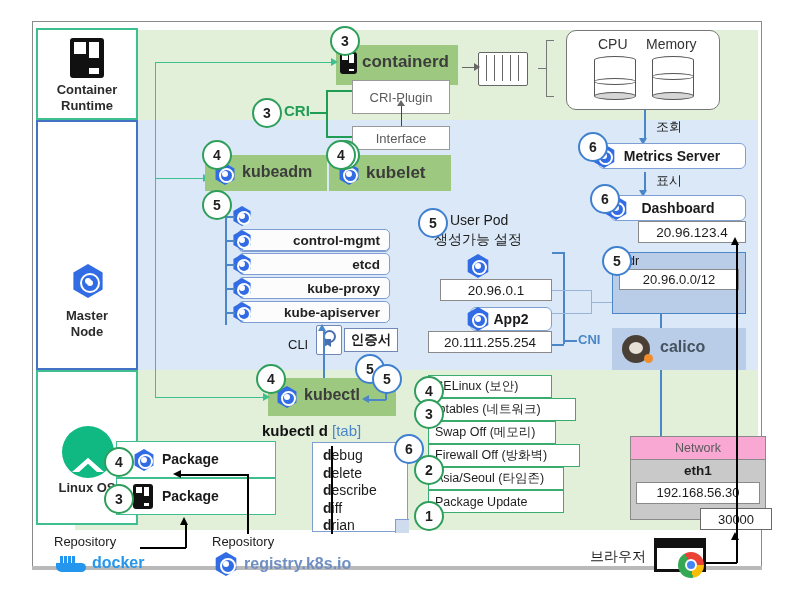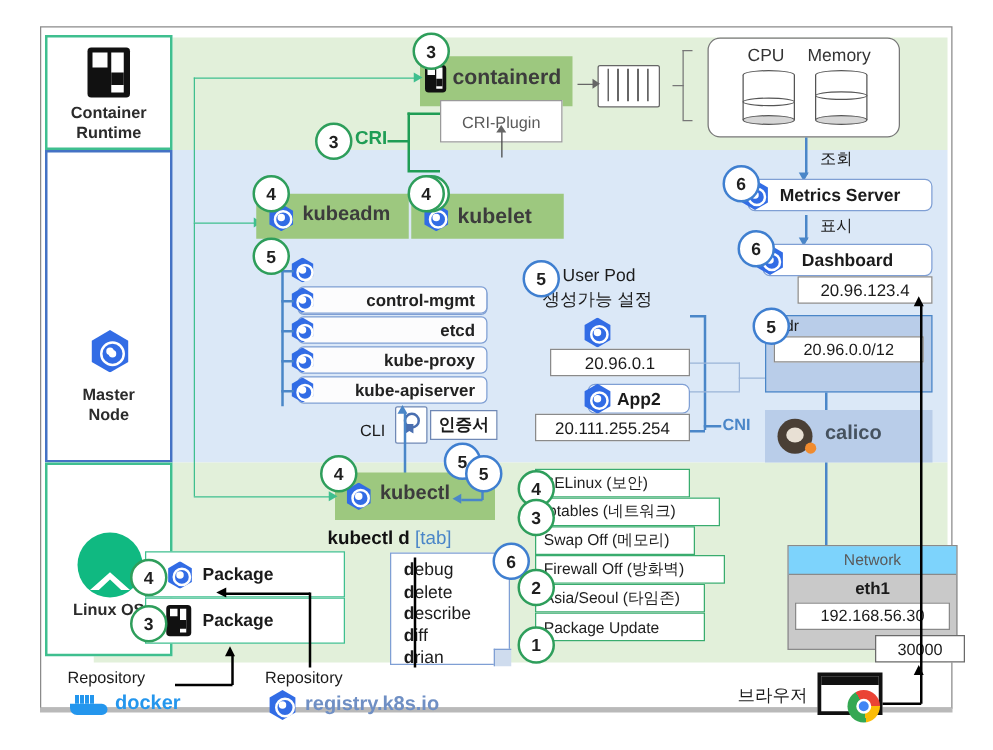--- a/index.html
+++ b/index.html
@@ -78,21 +78,21 @@
   
   .podnet{position:absolute;box-sizing:border-box;border:1px solid #4a86c8;background:#b9cde9;}
   .podnet .hdr{background:#fff;font-size:13px;font-weight:700;color:#1b1b1b;text-align:center;}
   .podnet .cidrlab{font-size:12.5px;color:#1b1b1b;padding-left:6px;}
   .podnet .cidrval{box-sizing:border-box;background:#fff;border:1px solid #8a8a8a;font-size:13px;color:#1b1b1b;text-align:center;}
 
   .calico{position:absolute;background:#b9cde9;display:flex;align-items:center;}
 
   
   .netp{position:absolute;box-sizing:border-box;background:#c9c9c9;border:1px solid #8a8a8a;}
-  .netp .hdr{background:#7dd3fc;border-bottom:1px solid #8a8a8a;text-align:center;font-size:12.5px;color:#5a5a5a;}
+  .netp .hdr{background:#f9a8d4;border-bottom:1px solid #8a8a8a;text-align:center;font-size:12.5px;color:#5a5a5a;}
   .netp .eth{text-align:center;font-size:13.5px;font-weight:700;color:#1b1b1b;}
   .netp .ip{box-sizing:border-box;background:#fff;border:1px solid #8a8a8a;text-align:center;font-size:13px;color:#1b1b1b;}
 
   .portbox{position:absolute;box-sizing:border-box;background:#fff;border:1px solid #6a6a6a;display:flex;align-items:center;justify-content:center;font-size:13px;color:#1b1b1b;}
 
   
   .ipbox{position:absolute;box-sizing:border-box;background:#fff;border:1px solid #8a8a8a;display:flex;align-items:center;justify-content:center;font-size:13.5px;color:#1b1b1b;}
 
   
   .pill{position:absolute;box-sizing:border-box;background:#fff;border:1px solid #7f9fd4;border-radius:6px;display:flex;align-items:center;justify-content:center;font-size:14px;font-weight:700;color:#1b1b1b;}
@@ -160,20 +160,23 @@
   </div>
 
   <div class="t" style="left:284px;top:102px;font-size:15px;font-weight:700;color:#1f9d55;">CRI</div>
   <div class="badge g" style="left:252px;top:98px;">3</div>
 
   <div class="ln v gk" style="left:326px;top:90px;height:46px;border-left-width:2px;"></div>
   <div class="ln h gk" style="left:326px;top:90px;width:26px;border-top-width:2px;"></div>
   <div class="ln h gk" style="left:326px;top:136px;width:26px;border-top-width:2px;"></div>
   <div class="ln h gk" style="left:310px;top:112px;width:17px;border-top-width:2px;"></div>
 
+  <div class="wbox" style="left:352px;top:126px;width:98px;height:24px;font-size:13px;">
+    <span>Interface</span>
+  </div>
   <div class="badge g" style="left:330px;top:140px;">4</div>
 
   <div class="ln v k1" style="left:401px;top:104px;height:22px;"></div>
   <div class="arrow ar-u" style="left:397px;top:100px;border-bottom:6px solid #666;"></div>
 
   <div class="ln v g1" style="left:155px;top:62px;height:116px;"></div>
   <div class="ln h g1" style="left:155px;top:62px;width:178px;"></div>
   <div class="arrow ar-r" style="left:331px;top:58px;border-left:7px solid #3fbf8f;"></div>
   <div class="ln h g1" style="left:155px;top:178px;width:50px;"></div>
   <div class="arrow ar-r" style="left:203px;top:174px;border-left:7px solid #3fbf8f;"></div>

